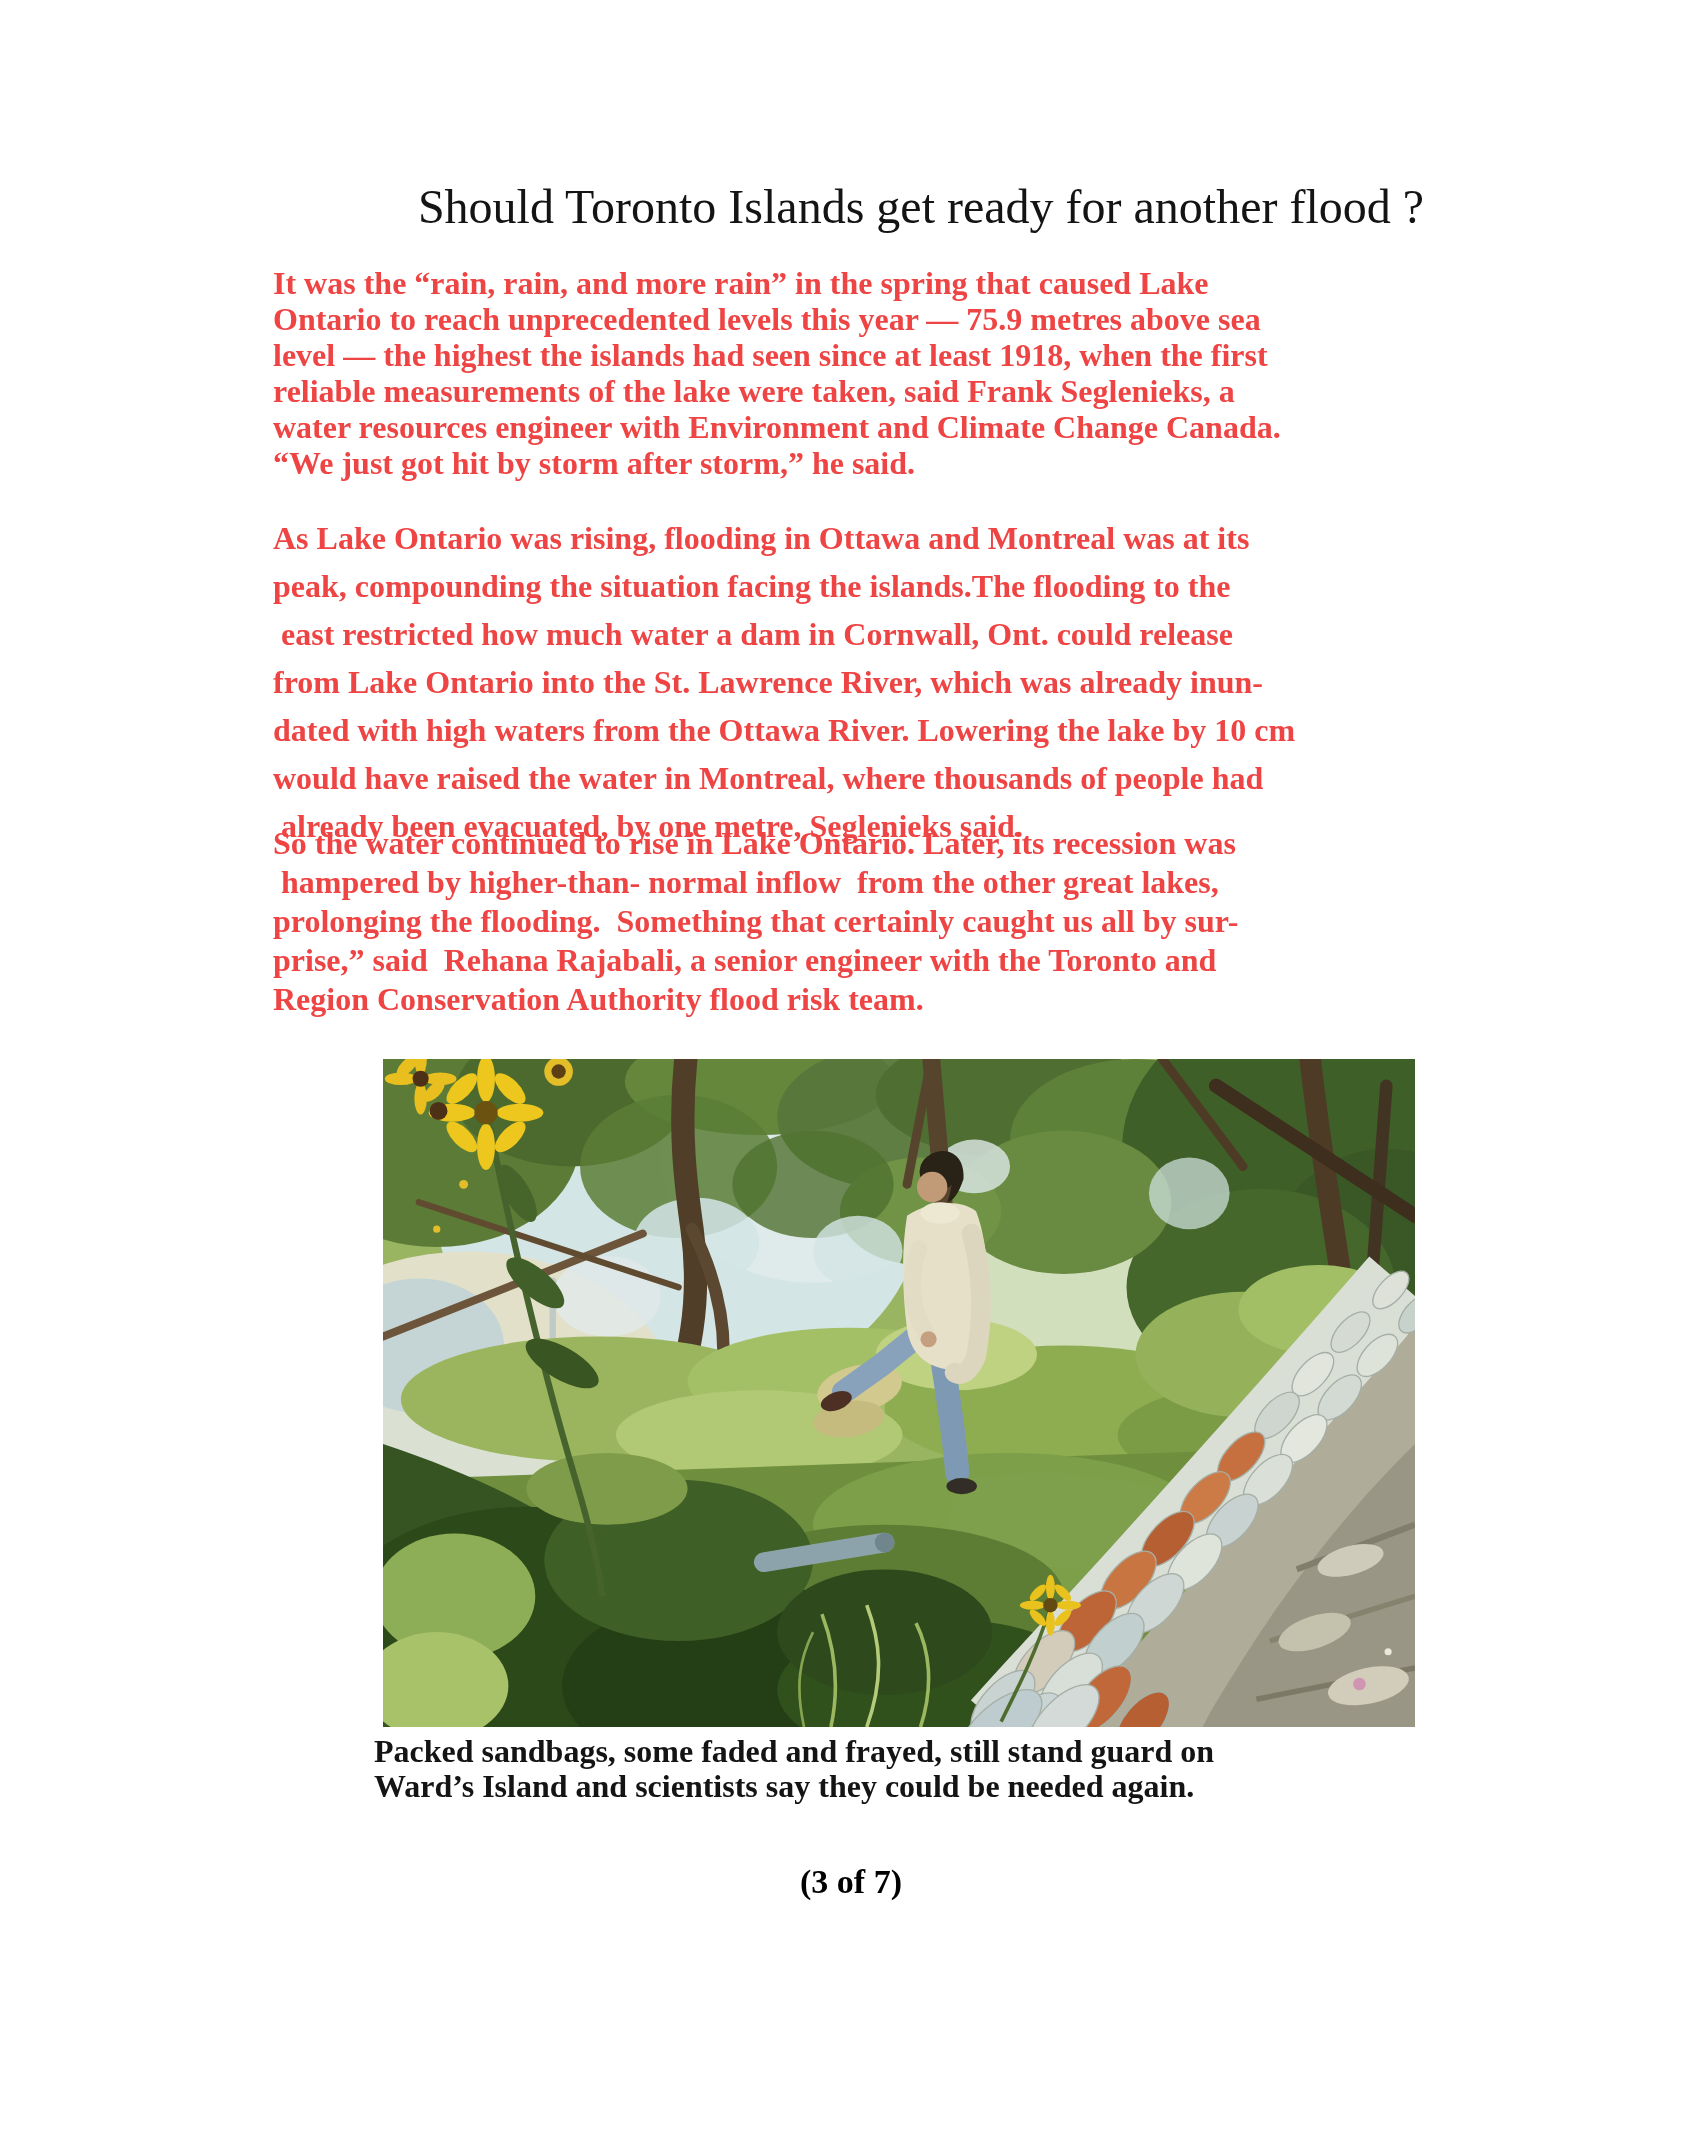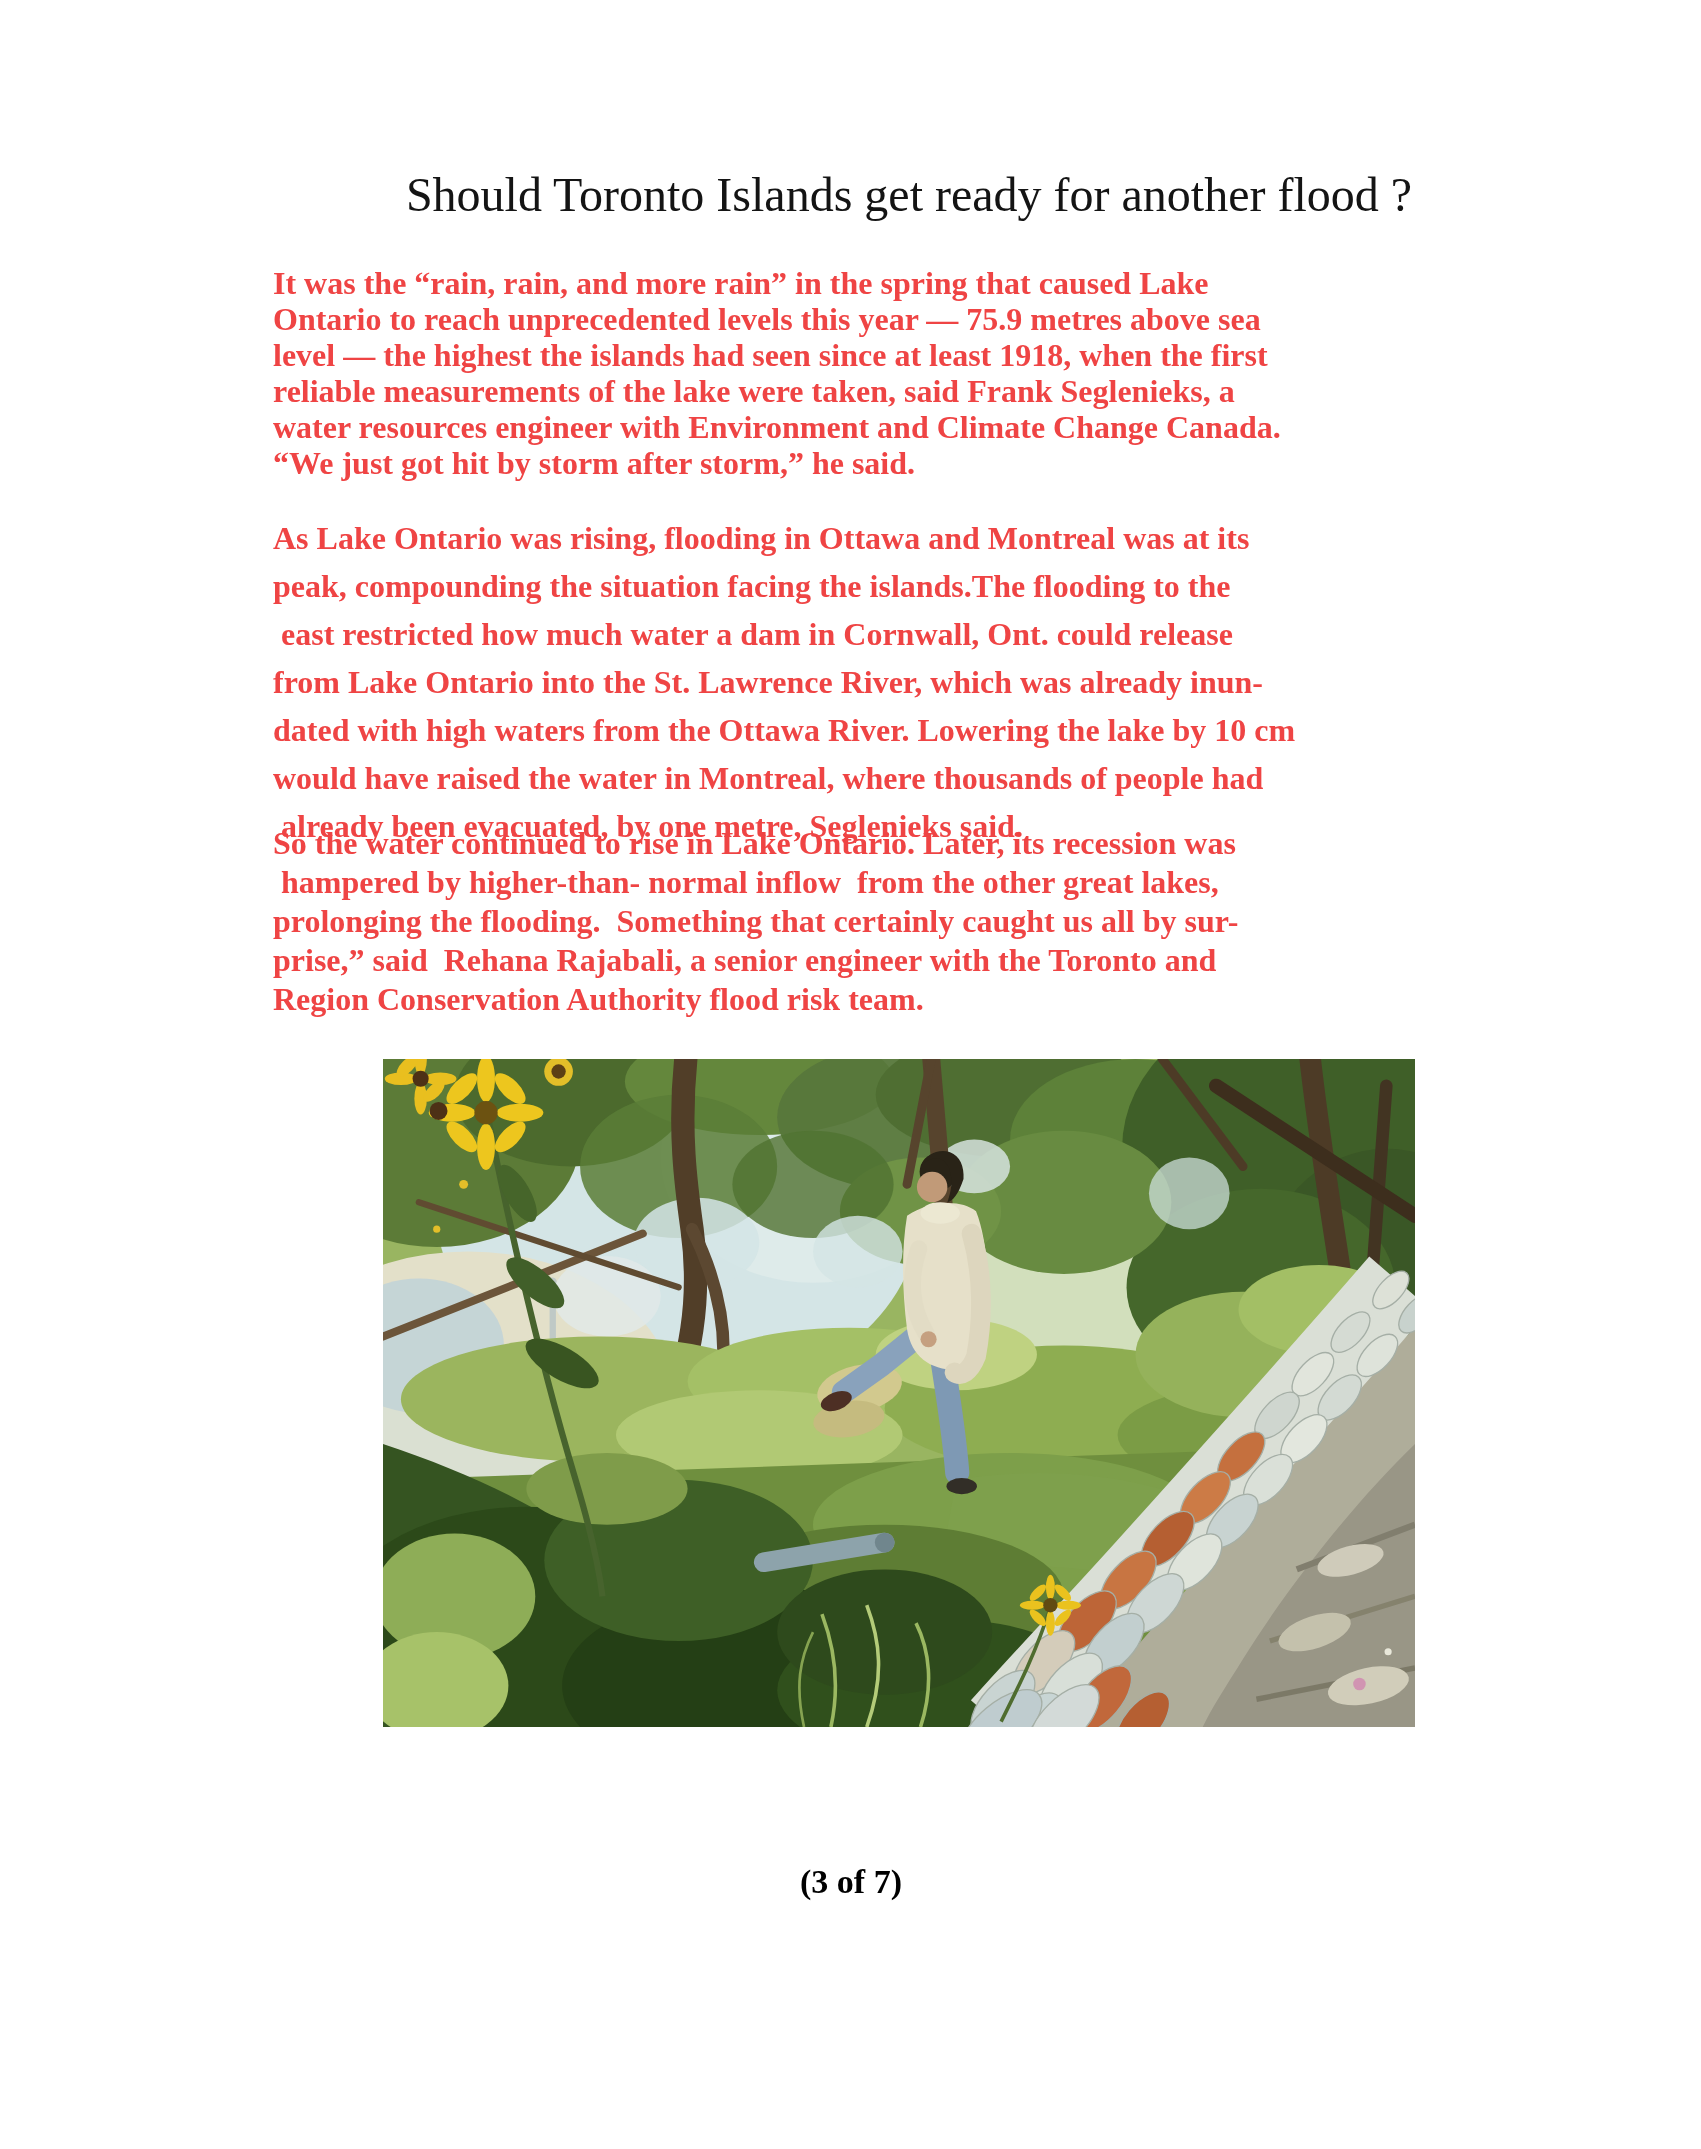--- a/index.html
+++ b/index.html
@@ -7,21 +7,21 @@
     position:relative;
     width:1702px;height:2149px;
     background:#ffffff;
     font-family:"Liberation Serif", serif;
     color:#1a1a1a;
     overflow:hidden;
   }
   .title{
     position:absolute;
     left:224px;top:167px;width:1370px;
-    margin:0;
+    margin:12px;
     font-family:"Liberation Serif", serif;
     font-weight:400;
     font-size:48px;
     line-height:1.15;
     text-align:center;
     color:#141414;
     white-space:pre-wrap;
   }
   .para{
     position:absolute;
@@ -295,17 +295,19 @@
           <ellipse cx="759" cy="596" rx="12" ry="5" transform="rotate(45 759 596)"></ellipse>
           <ellipse cx="731" cy="624" rx="12" ry="5" transform="rotate(45 731 624)"></ellipse>
         </g>
         <circle cx="745" cy="610" r="8" fill="#5f470f"></circle>
       </g>
 
       <rect x="0" y="0" width="1152" height="746" fill="#8aa24f" opacity="0.05"></rect>
     </svg>
   </figure>
 
+  <p class="caption">Packed sandbags, some faded and frayed, still stand guard on
+Ward’s Island and scientists say they could be needed again.</p>
 
   <p class="pagenum">(3 of 7)</p>
 
 </div>
 
 
 </body></html>

